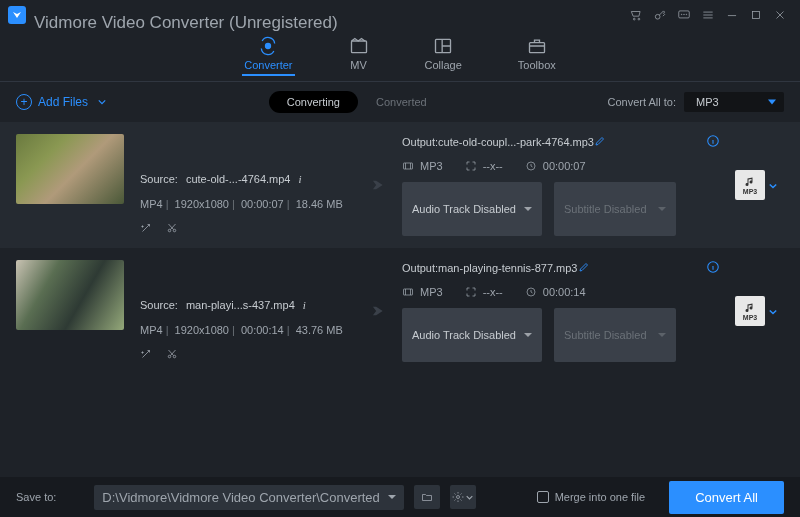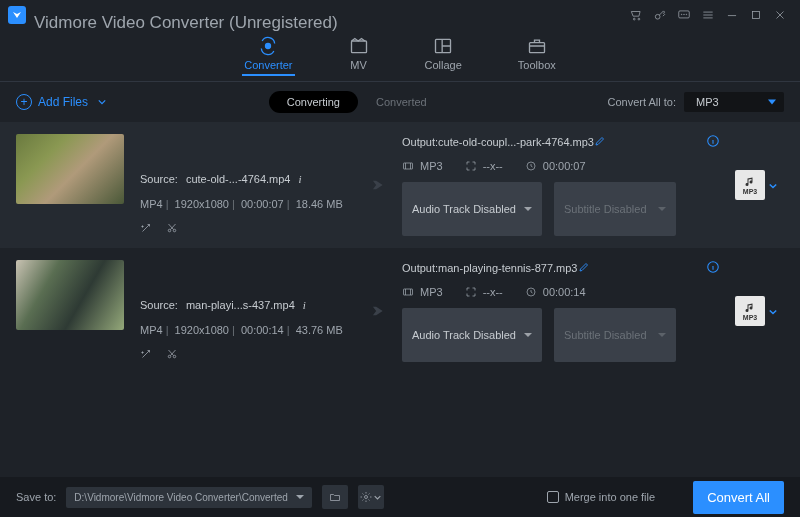--- a/index.html
+++ b/index.html
@@ -66,27 +66,27 @@
   .dropdowns{display:flex;gap:12px;}
   .dd{background:var(--drop);padding:21px 10px;border-radius:2px;font-size:11px;display:flex;align-items:center;gap:8px;cursor:pointer;min-width:122px;justify-content:space-between;color:var(--text-bright);}
   .dd.dis{color:var(--text-dim);cursor:default;}
   .dd::after{content:"";border-left:4px solid transparent;border-right:4px solid transparent;border-top:4px solid currentColor;opacity:.7;}
   .fmtbox{width:56px;display:flex;align-items:center;justify-content:center;gap:4px;cursor:pointer;}
   .fmtbox .note{width:30px;height:30px;background:#e8e8e8;border-radius:2px;display:flex;flex-direction:column;align-items:center;justify-content:center;color:#333;font-size:7px;font-weight:bold;}
   .fmtbox .note svg{width:12px;height:12px;}
   .fmtbox .caret{color:var(--accent);}
   
   .bottombar{position:absolute;bottom:0;left:0;right:0;height:40px;background:var(--bg-dark);display:flex;align-items:center;padding:0 16px;gap:10px;font-size:11px;}
-  .saveto-drop{background:var(--panel-lt);padding:5px 8px;border-radius:2px;min-width:240px;display:flex;align-items:center;justify-content:space-between;cursor:pointer;font-size:10px;}
+  .saveto-drop{background:var(--panel-lt);padding:5px 8px;border-radius:2px;min-width:240px;display:flex;align-items:center;justify-content:space-between;cursor:pointer;font-size:13px;margin-left:28px;}
   .saveto-drop::after{content:"";border-left:4px solid transparent;border-right:4px solid transparent;border-top:4px solid var(--text);margin-left:8px;}
   .iconbtn{width:26px;height:24px;background:var(--panel-lt);border-radius:2px;display:flex;align-items:center;justify-content:center;cursor:pointer;}
   .bottom-spacer{flex:1;}
   .merge{display:flex;align-items:flex-end;gap:6px;cursor:pointer;color:var(--text);}
   .merge .cb{width:12px;height:12px;border:1px solid var(--text);border-radius:2px;}
-  .convertall{background:var(--accent);color:#fff;padding:9px 14px;border-radius:2px;font-size:13px;cursor:pointer;margin-left:28px;}
+  .convertall{background:var(--accent);color:#fff;padding:9px 26px;border-radius:2px;font-size:13px;cursor:pointer;margin-left:14px;}
   .smic{width:12px;height:12px;}
   
   .th1{background:linear-gradient(135deg,#6a7a3f  0%,#8a9852 30%,#b09a7a 55%,#4a5838 100%);}
   .th2{background:linear-gradient(120deg,#c8c2b2 0%,#5a6e52 30%,#2e3a34 60%,#94a87a 100%);}
 </style>
 </head>
 <body>
 
 <div class="titlebar">
   <div class="app-logo">

